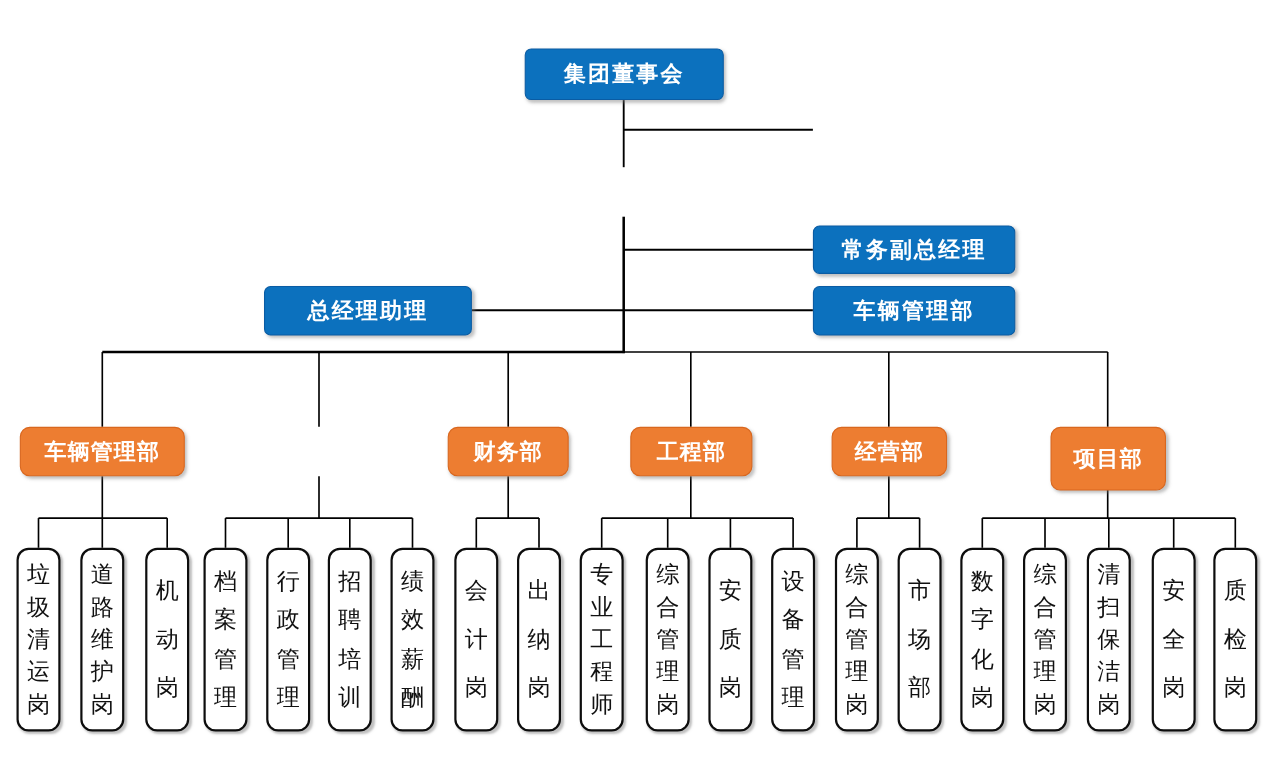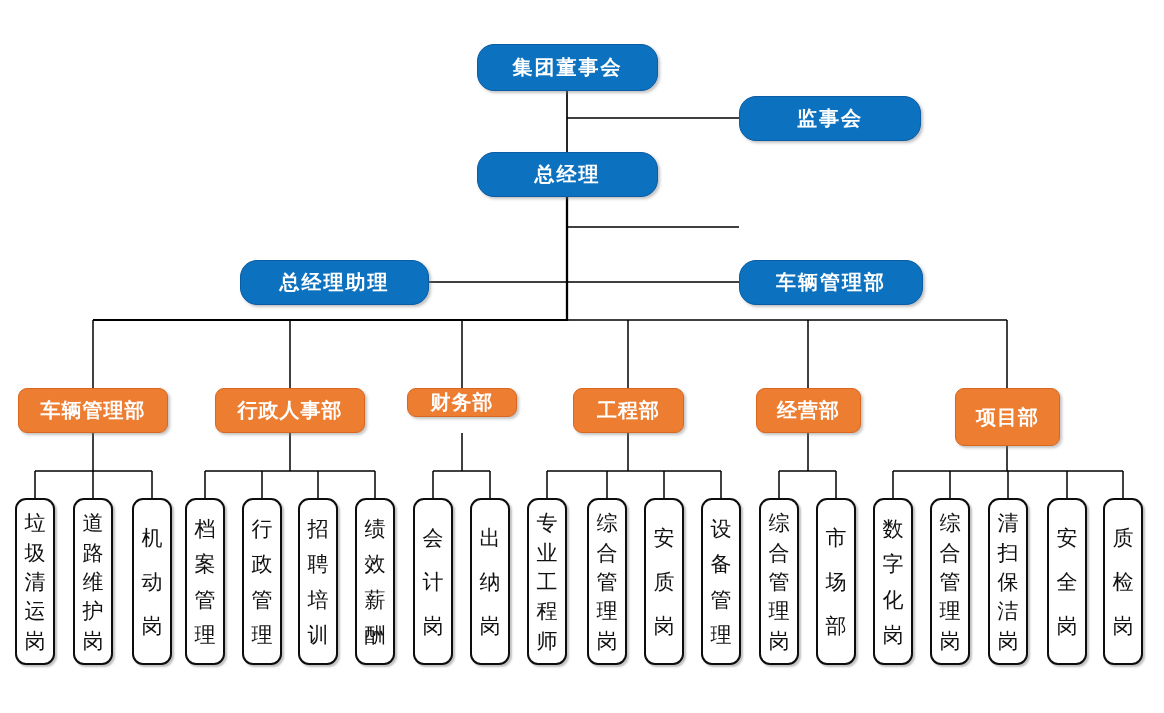--- a/index.html
+++ b/index.html
@@ -3,21 +3,21 @@
 <meta charset="utf-8">
 <style>
   html,body{margin:0;padding:0;background:#ffffff;}
   #stage{
     position:relative;width:1164px;height:713px;background:#ffffff;overflow:hidden;
     font-family:"Liberation Sans","DejaVu Sans",sans-serif;
   }
   #wires{position:absolute;left:0;top:0;pointer-events:none;}
   .box{position:absolute;box-sizing:border-box;display:flex;align-items:center;justify-content:center;}
   .exec{
-    background:#0C71BE;border:1.6px solid #0A5CA4;border-radius:17px;
+    background:#0C71BE;border:1.6px solid #0A5CA4;border-radius:6px;
     color:#ffffff;font-size:20px;font-weight:bold;letter-spacing:2px;
     box-shadow:2px 2px 3px rgba(120,120,120,0.45);
   }
   .dept{
     background:#ED7D31;border:1.6px solid #D9671E;border-radius:9px;
     color:#ffffff;font-size:20px;font-weight:bold;letter-spacing:1px;
     box-shadow:2px 2px 3px rgba(120,120,120,0.45);
   }
   .pos{
     top:498px;height:167px;width:40px;
@@ -83,28 +83,26 @@
     <line x1="1007" y1="433" x2="1007" y2="471" stroke="#000" stroke-width="1.5"></line>
     <line x1="893" y1="471" x2="1123" y2="471" stroke="#000" stroke-width="1.5"></line>
     <line x1="893" y1="471" x2="893" y2="498" stroke="#000" stroke-width="1.5"></line>
     <line x1="950" y1="471" x2="950" y2="498" stroke="#000" stroke-width="1.5"></line>
     <line x1="1008" y1="471" x2="1008" y2="498" stroke="#000" stroke-width="1.5"></line>
     <line x1="1067" y1="471" x2="1067" y2="498" stroke="#000" stroke-width="1.5"></line>
     <line x1="1123" y1="471" x2="1123" y2="498" stroke="#000" stroke-width="1.5"></line>
   </svg>
 
   <div class="box exec" style="left:477px;top:44px;width:181px;height:47px">集团董事会</div>
-  <div class="box exec" style="left:739px;top:96px;width:182px;height:45px">监事会</div>
-  <div class="box exec" style="left:477px;top:152px;width:181px;height:45px">总经理</div>
+  <div class="box exec" style="left:739px;top:205px;width:184px;height:44px">常务副总经理</div>
   <div class="box exec" style="left:240px;top:260px;width:189px;height:45px">总经理助理</div>
   <div class="box exec" style="left:739px;top:260px;width:184px;height:45px">车辆管理部</div>
 
   <div class="box dept" style="left:18px;top:388px;width:150px;height:45px">车辆管理部</div>
-  <div class="box dept" style="left:215px;top:388px;width:150px;height:45px">行政人事部</div>
-  <div class="box dept" style="left:407px;top:388px;width:110px;height:29px">财务部</div>
+  <div class="box dept" style="left:407px;top:388px;width:110px;height:45px">财务部</div>
   <div class="box dept" style="left:756px;top:388px;width:105px;height:45px">经营部</div>
   <div class="box dept" style="left:573px;top:388px;width:111px;height:45px">工程部</div>
   <div class="box dept" style="left:955px;top:388px;width:105px;height:58px">项目部</div>
 
   <div class="box pos vtext" style="left:15px">
       <span>垃</span>
       <span>圾</span>
       <span>清</span>
       <span>运</span>
       <span>岗</span>

